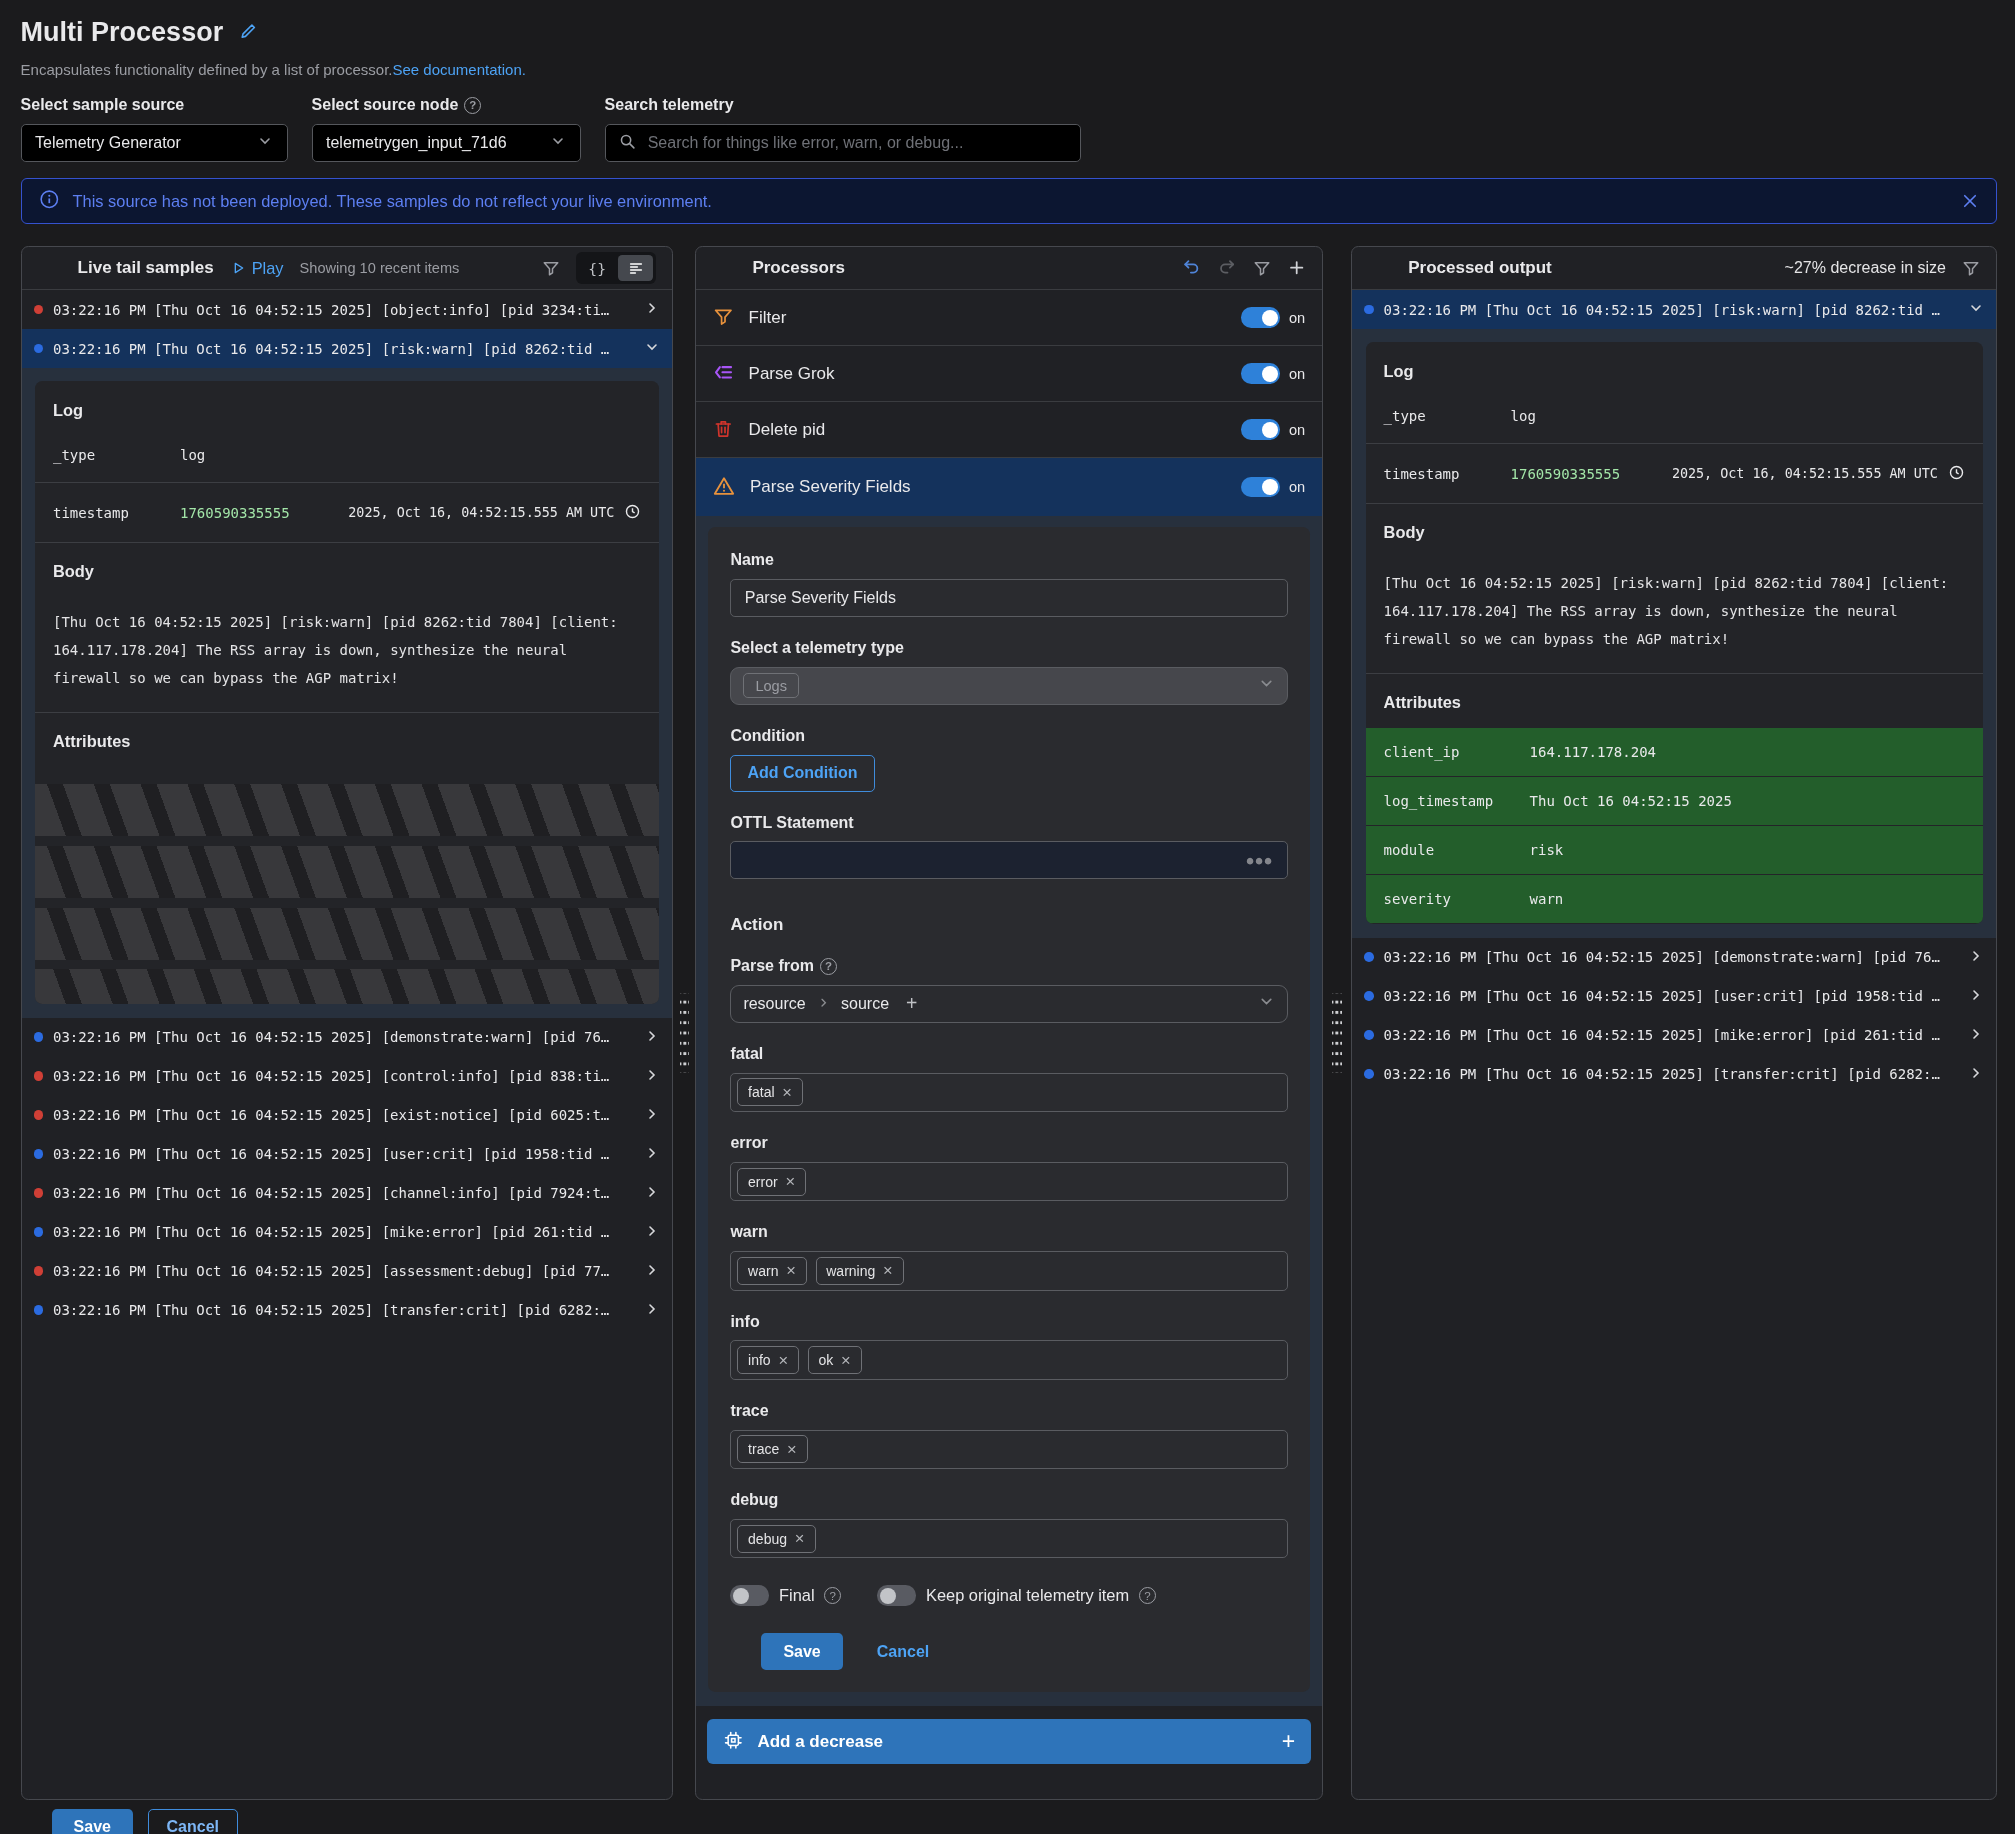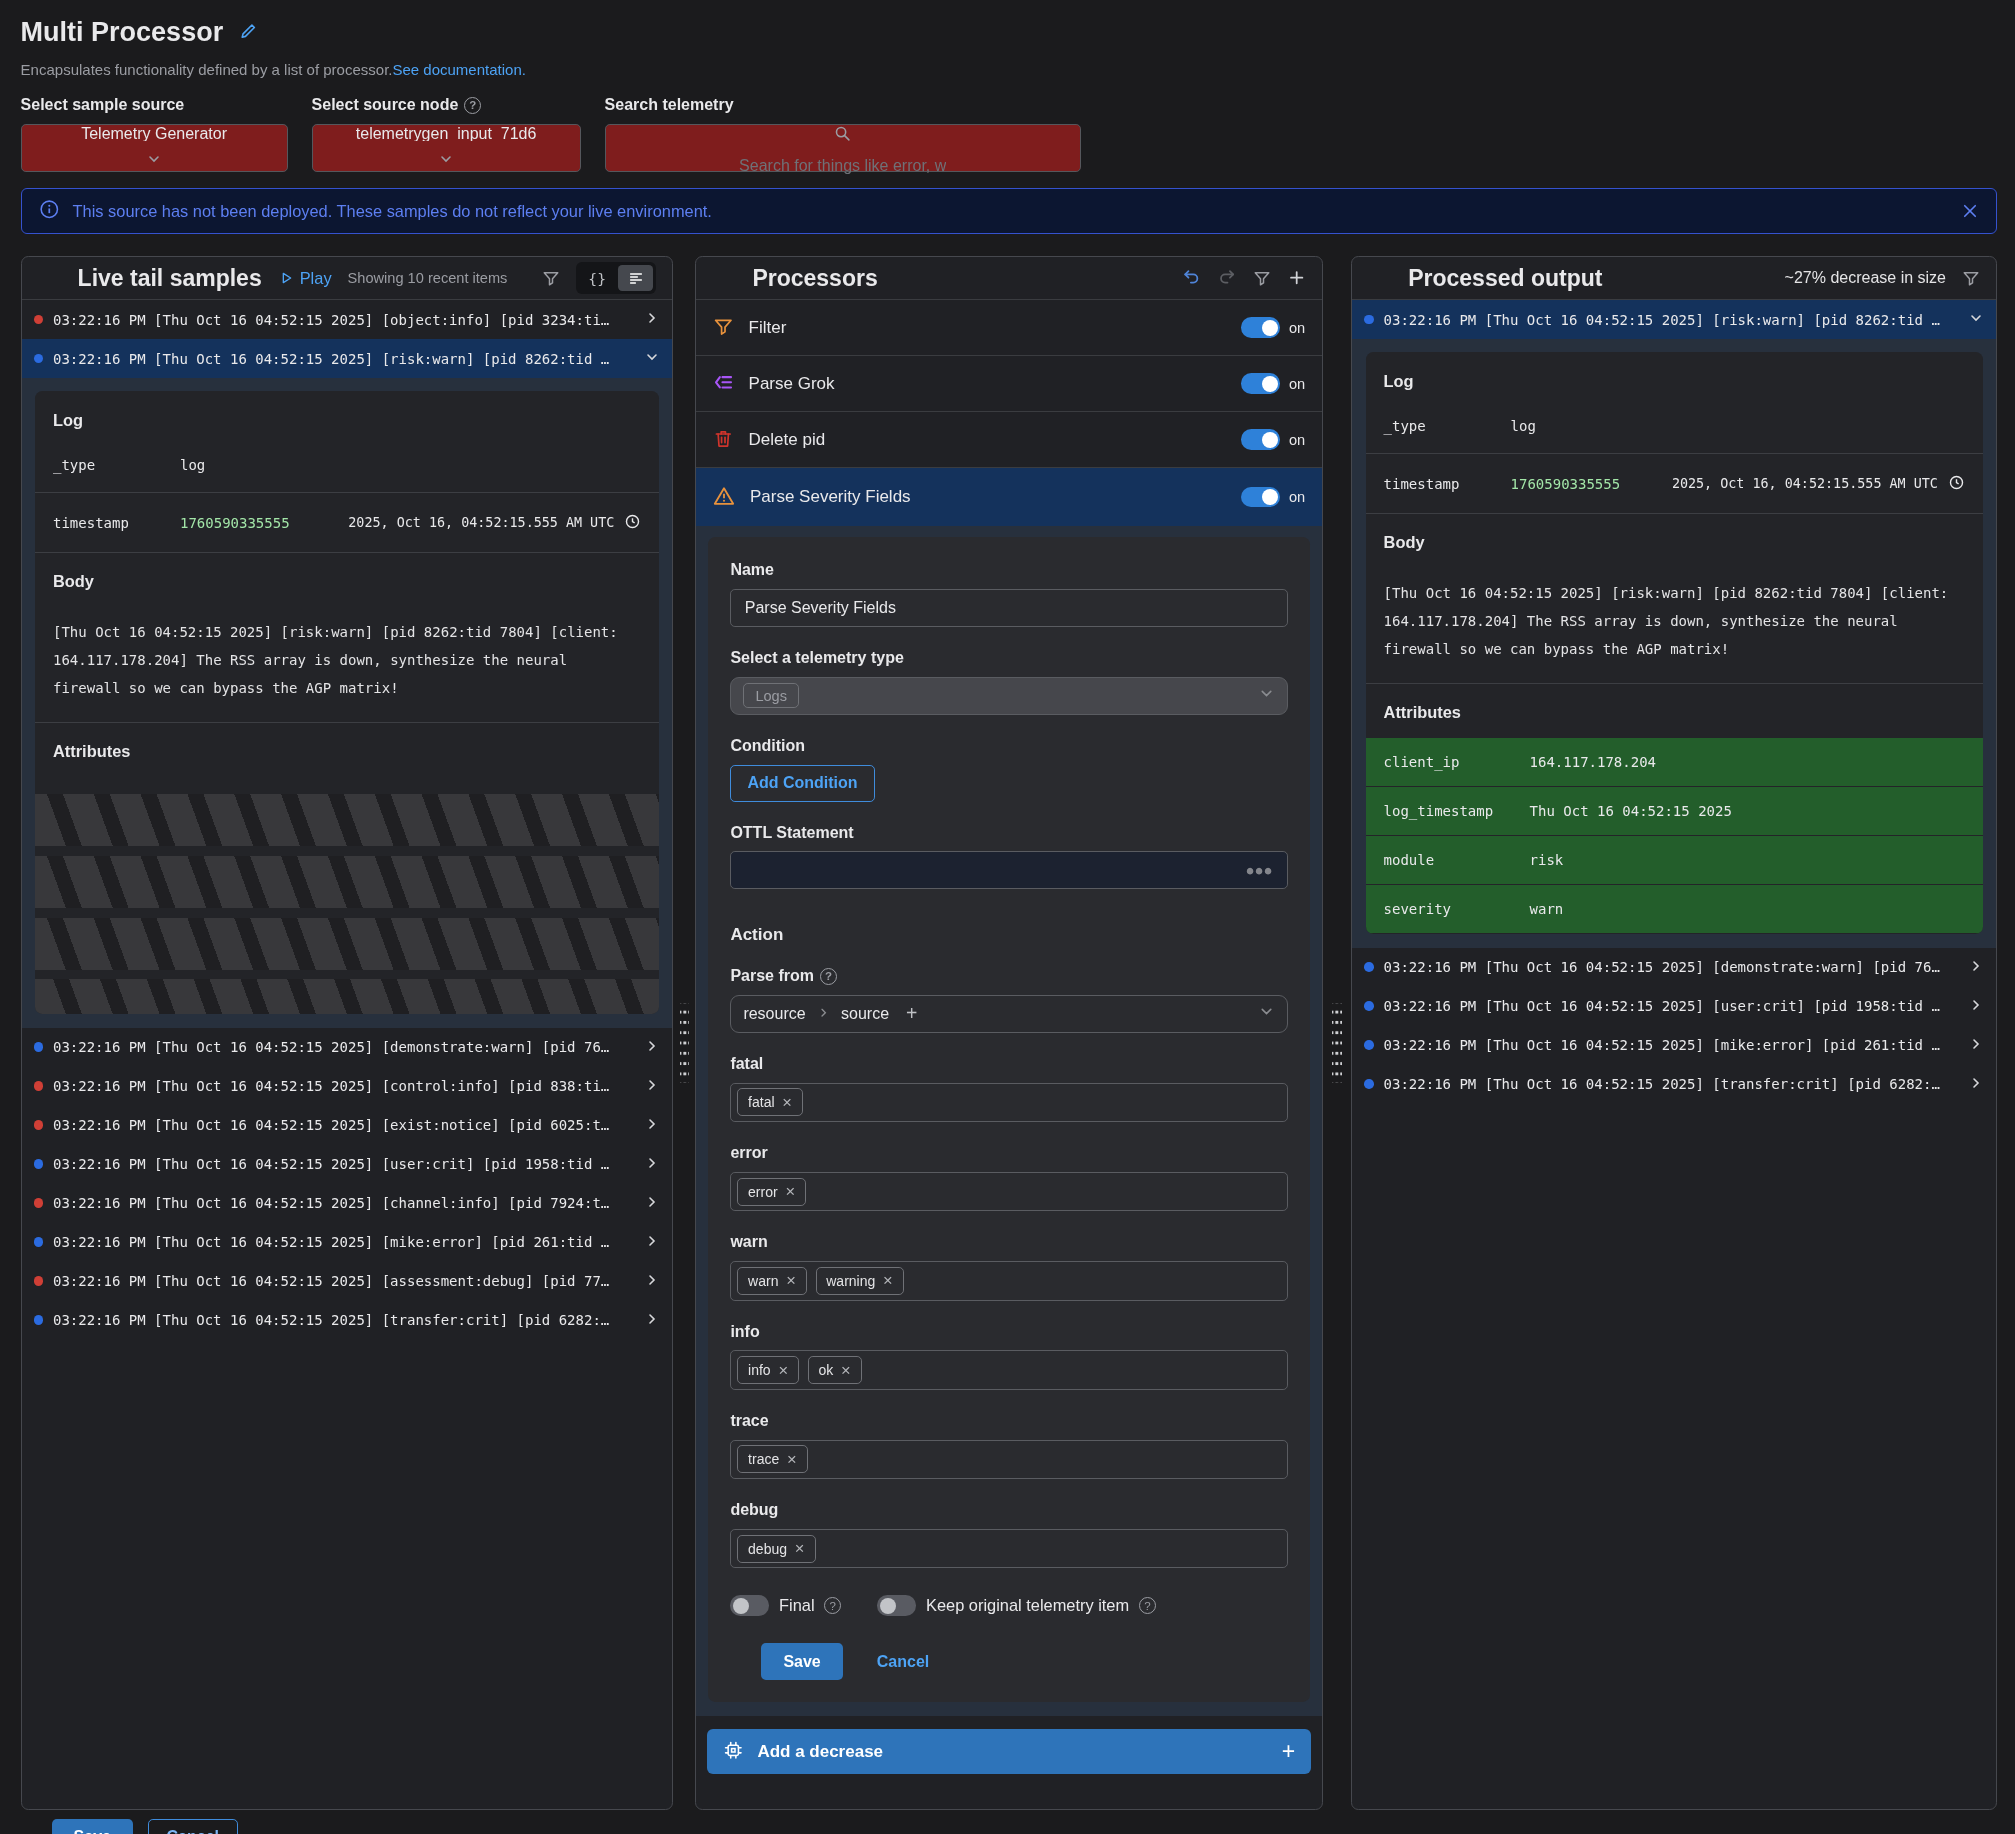--- a/index.html
+++ b/index.html
@@ -16,23 +16,23 @@
   .title-row { display:flex; align-items:center; gap:16px; }
   .page-title { font-size:27px; font-weight:700; margin:0; }
   .pencil { color:#4da3f5; }
   .subtitle { margin-top:13.4px; font-size:15px; color:#9b9da3; }
   .subtitle a { color:#4da3f5; text-decoration:none; }
 
   
   .controls { display:flex; gap:24px; margin-top:18px; }
   .ctl-label { font-size:16px; font-weight:700; margin-bottom:9.7px; display:flex; align-items:center; gap:6px;}
   .selbox {
-    height:48px; border:1.2px solid #55575c; border-radius:4.9px;
+    height:38px; border:1.2px solid #55575c; border-radius:4.9px;
     display:flex; align-items:center; padding:0 13.4px; gap:9.7px;
-    font-size:16px; background:#7f1d1d; cursor:pointer;flex-direction:column;
+    font-size:16px; background:#000000; cursor:pointer;
   }
   .selbox .grow { flex:1; white-space:nowrap; overflow:hidden; text-overflow:clip; }
   .w-sample { width:267px; } .w-node { width:269px; } .w-search { width:476px; }
   .searchbox { cursor:text; }
   .searchbox input {
     flex:1; background:transparent; border:none; outline:none;
     font-family:"Liberation Sans",sans-serif; font-size:16px; color:#e9e9eb;
   }
   .searchbox input::placeholder { color:#6f7177; }
 
@@ -52,21 +52,21 @@
   }
   .col-left { width:653px; } .col-mid { width:628px; } .col-right { width:646px; }
   .gap1 { width:22px; } .gap2 { width:28px; }
   .gap1,.gap2 { display:flex; align-items:flex-start; justify-content:center; }
   .grip {
     margin-top:747px; width:9.7px; height:80px; cursor:col-resize;
     background-image:radial-gradient(circle, #cfd0d3 1.6px, transparent 1.9px);
     background-size:4.9px 10.3px; background-position:center;
   }
   .p-header { height:42px; display:flex; align-items:center; padding:0 16px; gap:16px; flex:none; }
-  .p-title { font-size:23px; font-weight:700; white-space:nowrap;padding-left:40px; }
+  .p-title { font-size:17px; font-weight:700; white-space:nowrap;padding-left:40px; }
   .p-div { border-top:1.2px solid #3a3c40; flex:none; }
 
   
   .lrow {
     height:39px; display:flex; align-items:center; padding:0 12px; gap:9.7px;
     font-size:14px; cursor:pointer; flex:none;
   }
   .lrow .txt { flex:1; white-space:nowrap; overflow:hidden; }
   .dot { width:9.7px; height:9.7px; border-radius:50%; flex:none; }
   .dot.red { background:#cf3f36; } .dot.blue { background:#2b6be0; }

